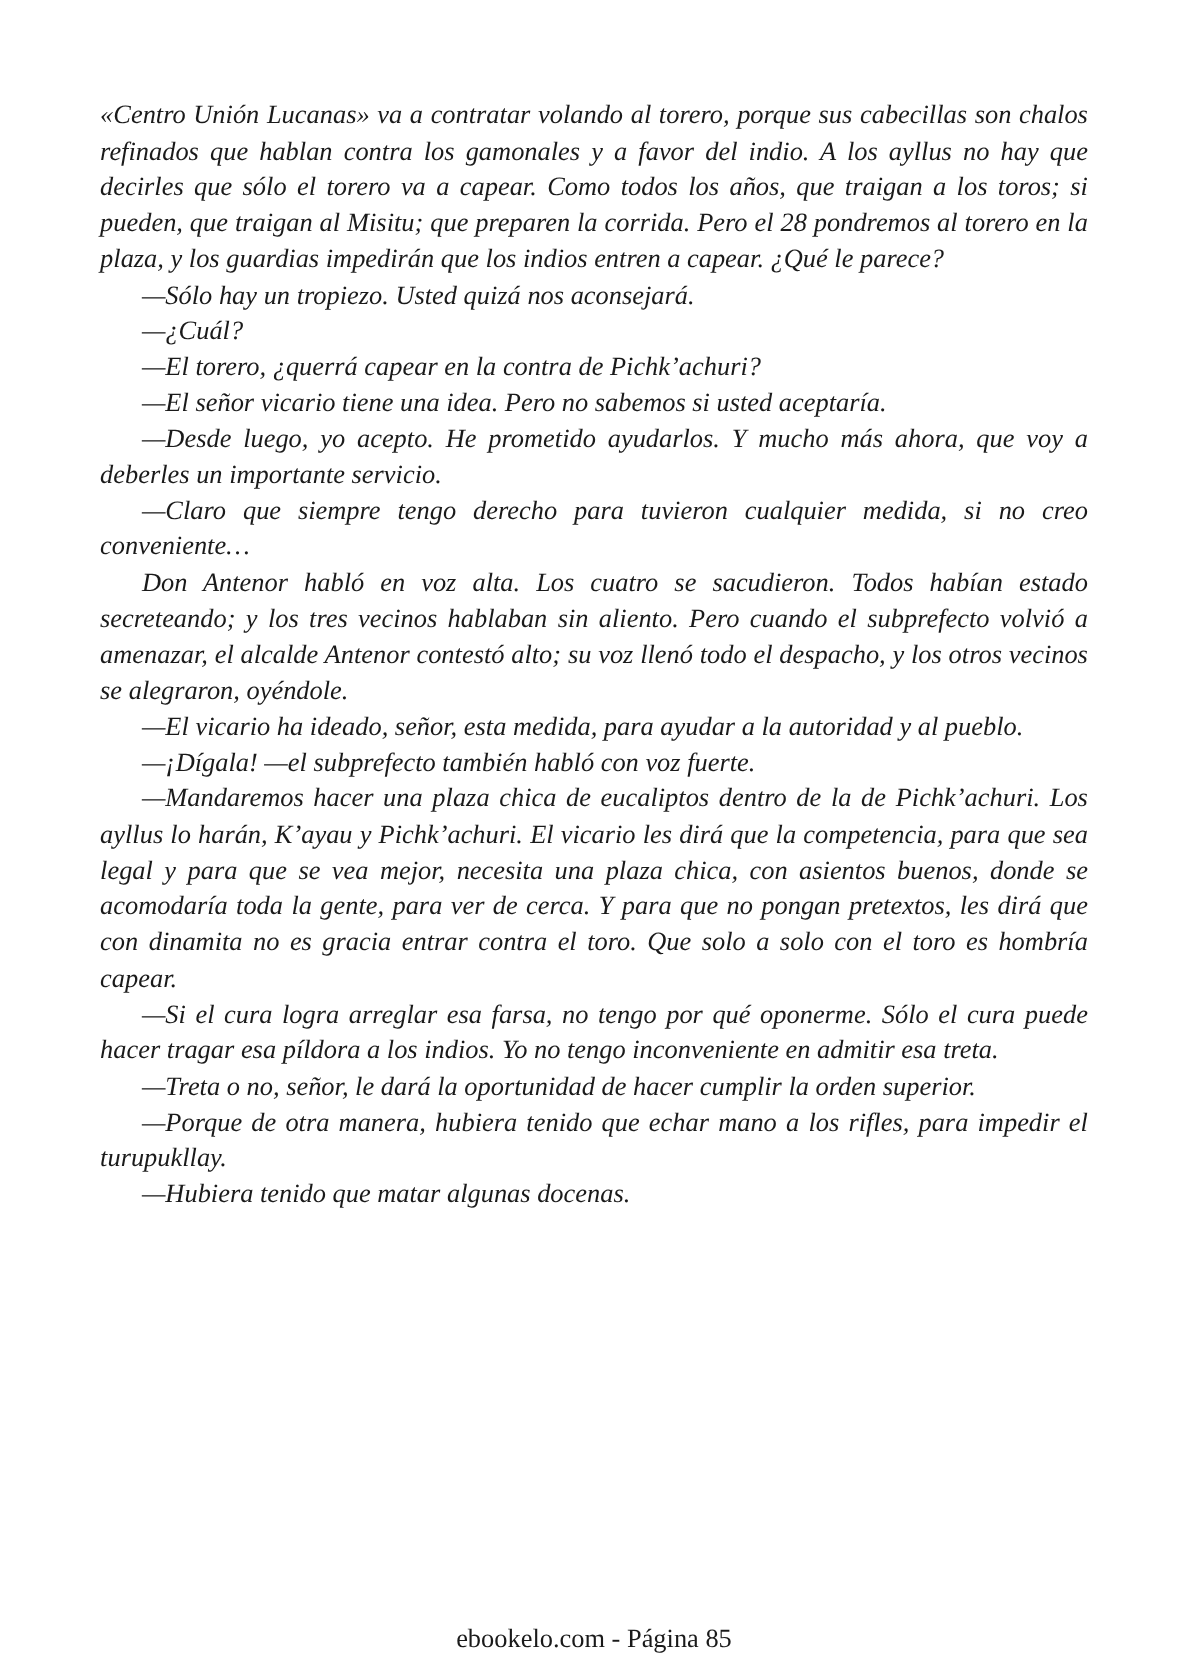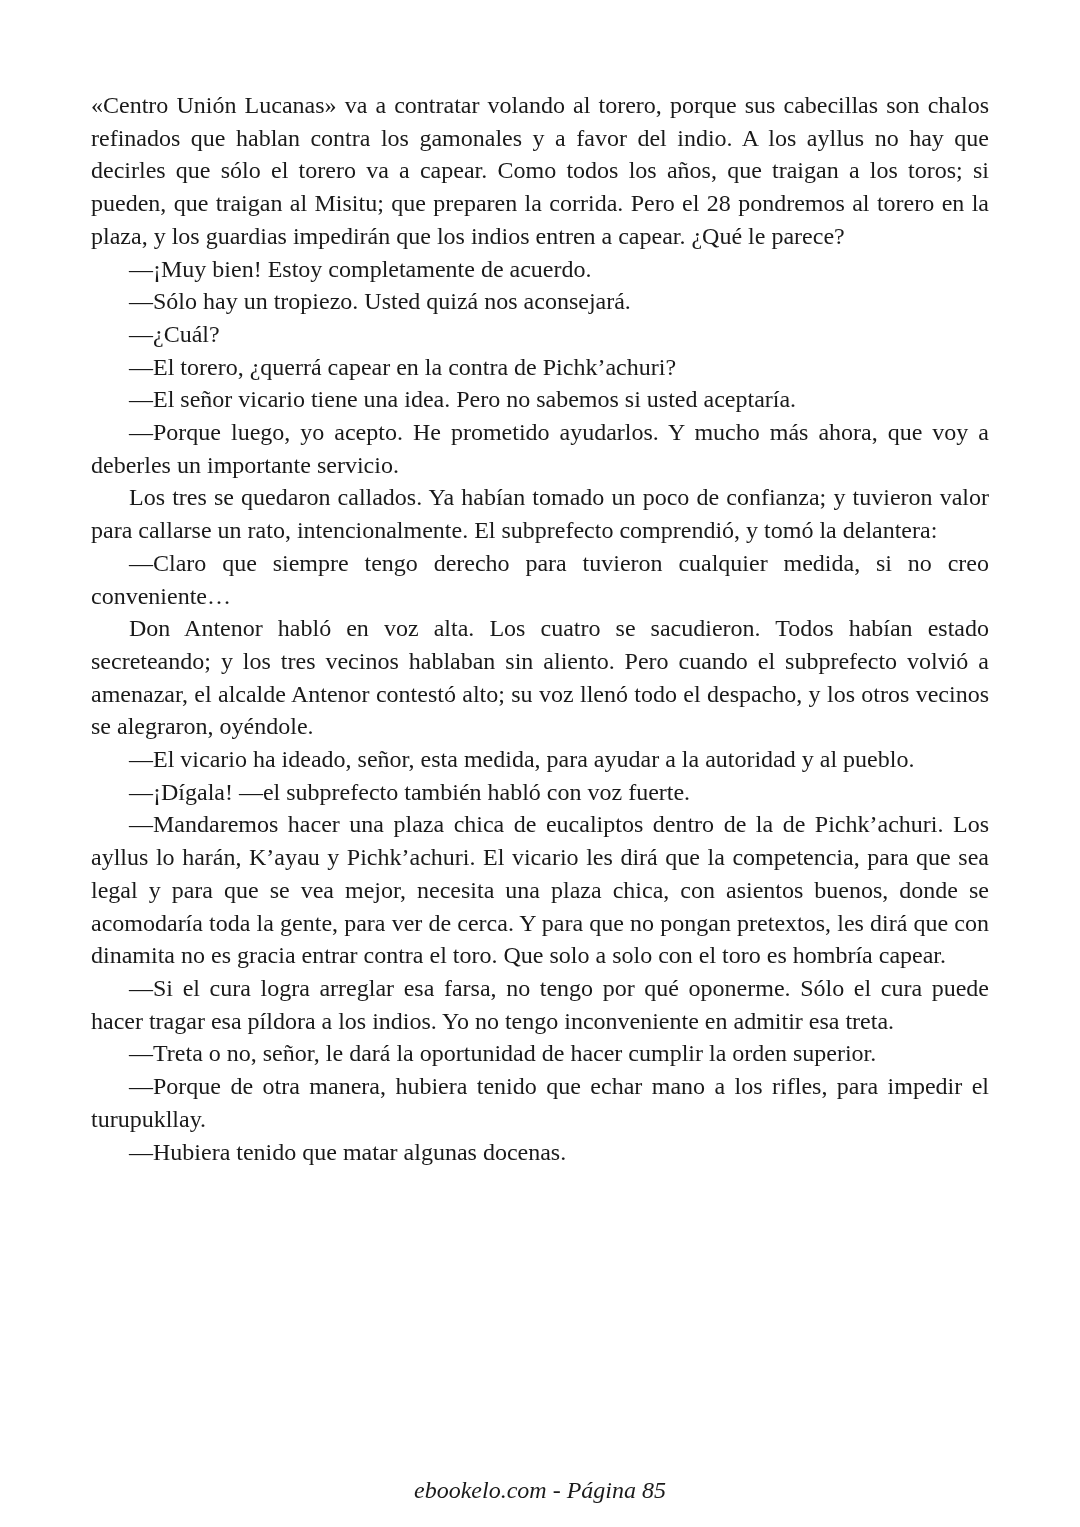--- a/index.html
+++ b/index.html
@@ -16,52 +16,50 @@
       color: #1a1a1a;
     }
     .page-body {
       position: absolute;
       left: 91px;
       top: 89px;
       width: 898px;
       font-size: 24px;
       line-height: 32.7px;
       text-align: justify;
+      font-style: italic;
     }
     .para {
       margin: 0;
       text-indent: 38px;
       hyphens: none;
     }
     .para.no-indent {
       text-indent: 0;
     }
     .footer {
       position: absolute;
       left: 0;
       width: 1080px;
       top: 1474px;
       text-align: center;
       font-size: 24px;
       line-height: 32px;
-      font-style: italic;
     }
   </style>
 </head>
 <body>
 
 <main class="page-body">
   <p class="para no-indent">«Centro Unión Lucanas» va a contratar volando al torero, porque sus cabecillas son chalos refinados que hablan contra los gamonales y a favor del indio. A los ayllus no hay que decirles que sólo el torero va a capear. Como todos los años, que traigan a los toros; si pueden, que traigan al Misitu; que preparen la corrida. Pero el 28 pondremos al torero en la plaza, y los guardias impedirán que los indios entren a capear. ¿Qué le parece?</p>
-  <p class="para">—¡Muy bien! Estoy completamente de acuerdo.</p>
   <p class="para">—Sólo hay un tropiezo. Usted quizá nos aconsejará.</p>
   <p class="para">—¿Cuál?</p>
   <p class="para">—El torero, ¿querrá capear en la contra de Pichk’achuri?</p>
   <p class="para">—El señor vicario tiene una idea. Pero no sabemos si usted aceptaría.</p>
-  <p class="para">—Porque luego, yo acepto. He prometido ayudarlos. Y mucho más ahora, que voy a deberles un importante servicio.</p>
-  <p class="para">Los tres se quedaron callados. Ya habían tomado un poco de confianza; y tuvieron valor para callarse un rato, intencionalmente. El subprefecto comprendió, y tomó la delantera:</p>
+  <p class="para">—Desde luego, yo acepto. He prometido ayudarlos. Y mucho más ahora, que voy a deberles un importante servicio.</p>
   <p class="para">—Claro que siempre tengo derecho para tuvieron cualquier medida, si no creo conveniente…</p>
   <p class="para">Don Antenor habló en voz alta. Los cuatro se sacudieron. Todos habían estado secreteando; y los tres vecinos hablaban sin aliento. Pero cuando el subprefecto volvió a amenazar, el alcalde Antenor contestó alto; su voz llenó todo el despacho, y los otros vecinos se alegraron, oyéndole.</p>
   <p class="para">—El vicario ha ideado, señor, esta medida, para ayudar a la autoridad y al pueblo.</p>
   <p class="para">—¡Dígala! —el subprefecto también habló con voz fuerte.</p>
   <p class="para">—Mandaremos hacer una plaza chica de eucaliptos dentro de la de Pichk’achuri. Los ayllus lo harán, K’ayau y Pichk’achuri. El vicario les dirá que la competencia, para que sea legal y para que se vea mejor, necesita una plaza chica, con asientos buenos, donde se acomodaría toda la gente, para ver de cerca. Y para que no pongan pretextos, les dirá que con dinamita no es gracia entrar contra el toro. Que solo a solo con el toro es hombría capear.</p>
   <p class="para">—Si el cura logra arreglar esa farsa, no tengo por qué oponerme. Sólo el cura puede hacer tragar esa píldora a los indios. Yo no tengo inconveniente en admitir esa treta.</p>
   <p class="para">—Treta o no, señor, le dará la oportunidad de hacer cumplir la orden superior.</p>
   <p class="para">—Porque de otra manera, hubiera tenido que echar mano a los rifles, para impedir el turupukllay.</p>
   <p class="para">—Hubiera tenido que matar algunas docenas.</p>
 </main>

